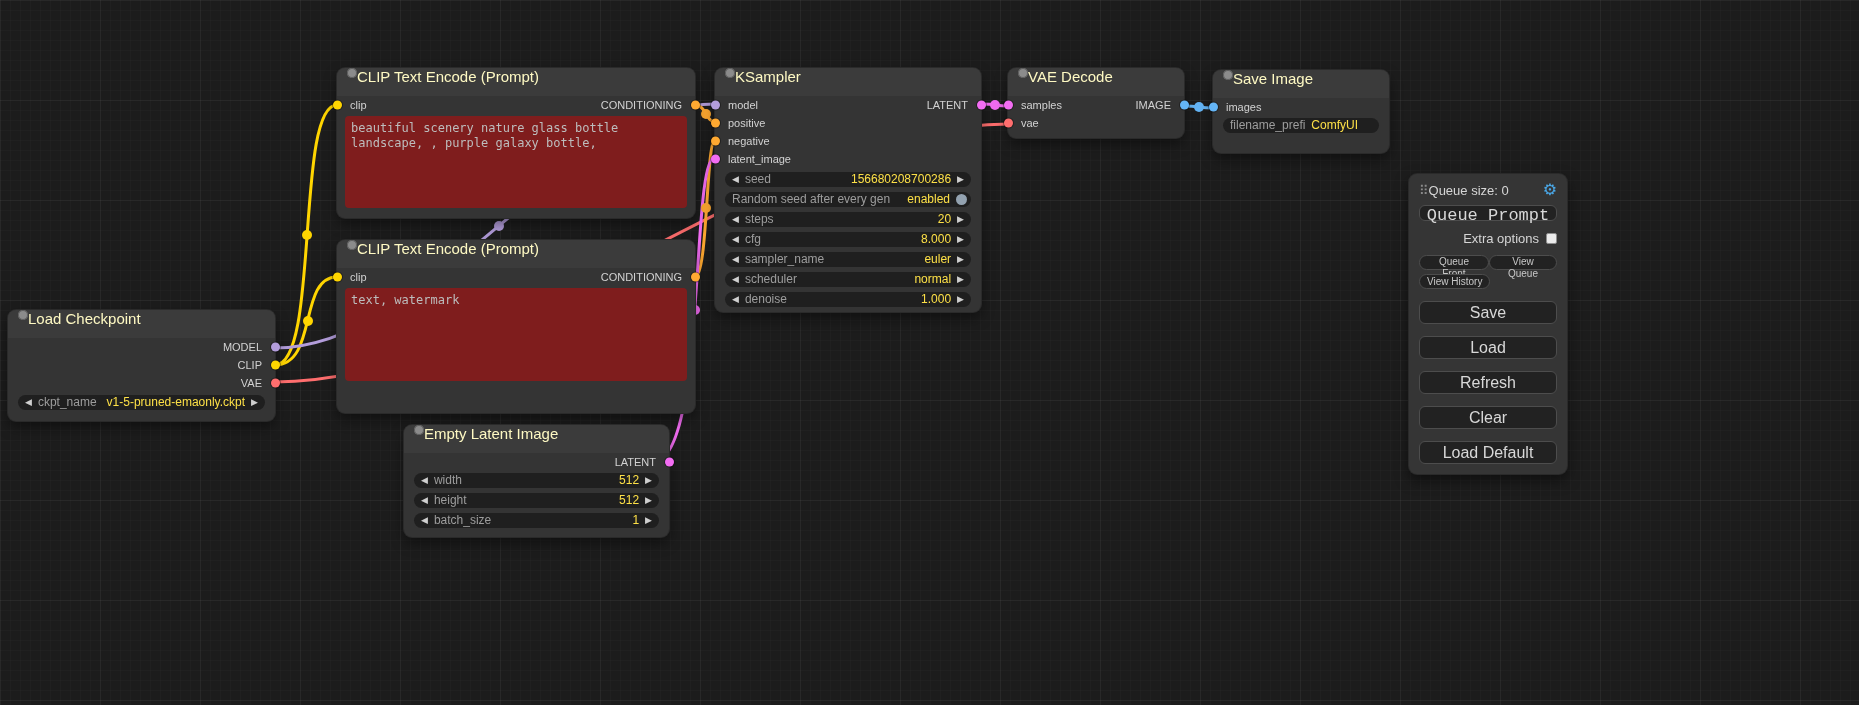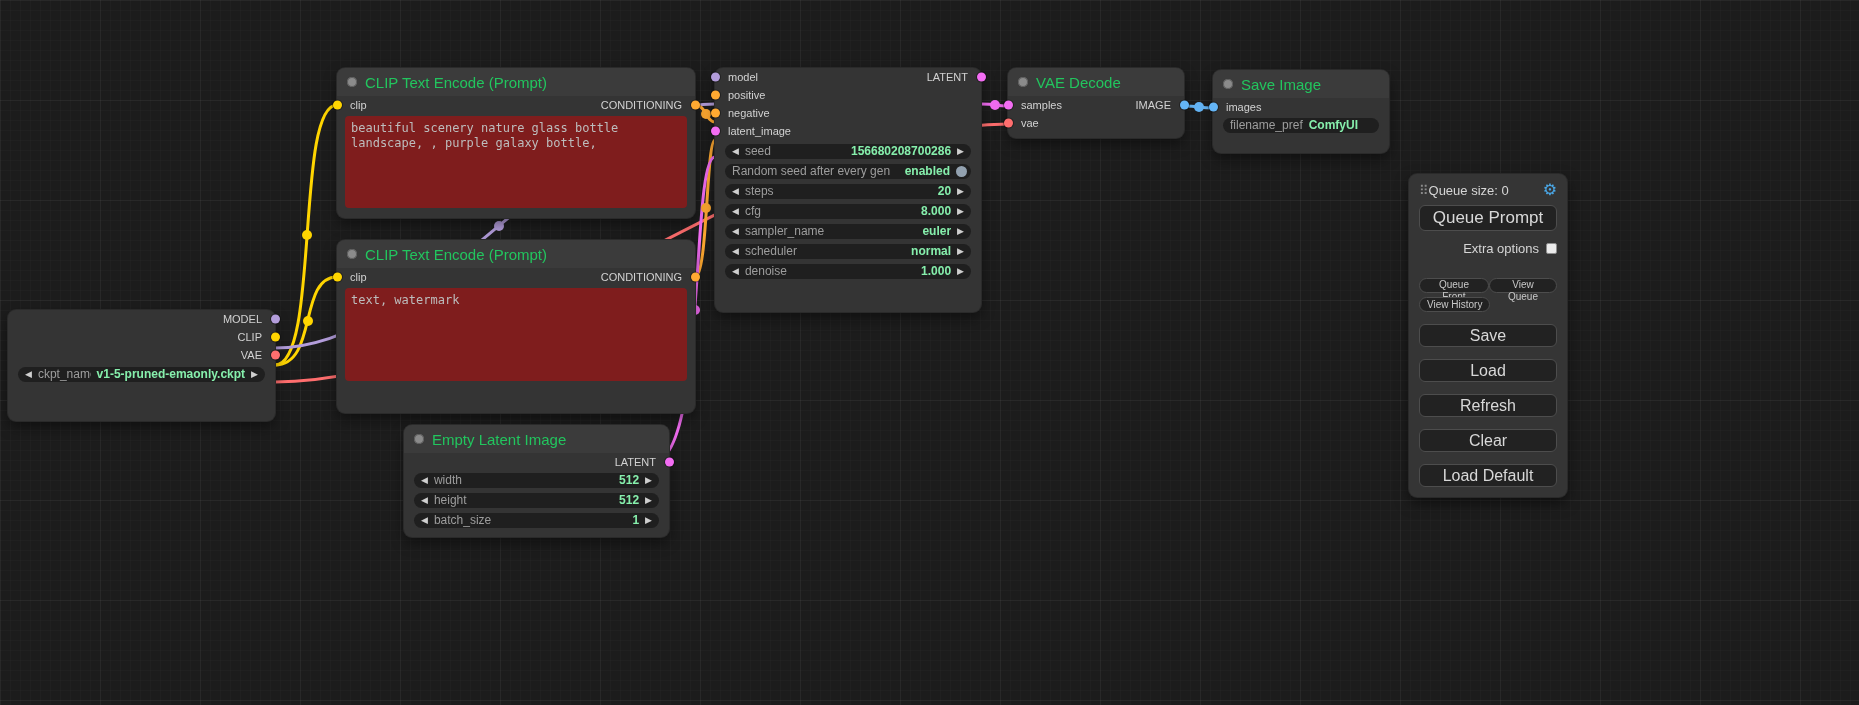--- a/index.html
+++ b/index.html
@@ -18,23 +18,23 @@
   svg.wires { position:absolute; left:0; top:0; z-index:1; pointer-events:none; }
 
   
   .node {
     position:absolute; z-index:2;
     background:#343434; border-radius:8px;
     box-shadow:0 0 0 1px #2a2a2a, 0 6px 14px rgba(0,0,0,.45);
     color:#d2d2d2;
   }
   .node-title {
-    height:28px; display:flex; align-items:center; gap:8px;
+    height:28px; display:flex; 
     padding:0 10px; background:#3b3b3b; border-radius:8px 8px 0 0;
-    font-size:15px; color:#22c55e; white-space:nowrap;
+    font-size:15px; color:#fef9c3; white-space:nowrap;
   }
   .collapse-dot {
     width:10px; height:10px; border-radius:50%;
     background:#8b8b8b; box-shadow:inset 0 0 0 1px #5c5c5c; flex:none;
   }
   .slot-row {
     position:relative; height:18px; display:flex; align-items:center;
     justify-content:space-between; padding:0 13px;
     font-size:11px; color:#d2d2d2; white-space:nowrap;
   }
@@ -54,21 +54,21 @@
   .c-image  { background:#64B5F6; }
 
   .widget {
     height:15px; background:#1f1f1f; border-radius:8px;
     margin:0 10px 5px; padding:0 7px;
     display:flex; align-items:center; gap:6px;
     font-size:12px; line-height:15px; white-space:nowrap;
   }
   .warrow { font-size:9px; color:#cfcfcf; flex:none; }
   .wlabel { color:#9d9d9d; overflow:hidden; }
-  .wvalue { margin-left:auto; color:#86efac;font-weight:bold; }
+  .wvalue { margin-left:auto; color:#fde047; }
   .knob {
     width:11px; height:11px; border-radius:50%;
     background:#93a2b0; flex:none; margin-right:-3px;
   }
   .prompt-text {
     margin:2px 8px 0; padding:5px 6px; background:#7f1d1d; border-radius:4px;
     font-family:"DejaVu Sans Mono", monospace; font-size:12px; line-height:15px;
     color:#bdbdbd; white-space:pre-wrap; word-break:break-word; overflow:hidden;
   }
 
@@ -81,29 +81,29 @@
   }
   .menu-header { display:flex; align-items:center; font-size:13px; height:20px; }
   .drag   { color:#8a8a8a; font-size:13px; cursor:grab; }
   .qsize  { flex:1; color:#d6d6d6; }
   .gear   { color:#4aa8e8; font-size:16px; cursor:pointer; line-height:1; }
   .btn {
     display:block; width:100%; background:#222; color:#d8d8d8;
     border:1px solid #4d4d4d; border-radius:6px; text-align:center;
     font-family:inherit; cursor:pointer;
   }
-  .btn.qp  { height:26px; font-size:17px; margin:5px 0 8px; }
+  .btn.qp  { height:16px; font-size:17px; margin:5px 0 8px;font-family:Liberation Mono, monospace; }
   .btn.big { height:23px; font-size:16px; margin:0 0 12px; }
   .btn.small {
     display:inline-block; width:auto; height:15px; font-size:10px;
     line-height:12px; padding:0 7px; border-radius:9px; color:#c8c8c8;
   }
   .extra-row {
     display:flex; align-items:center; justify-content:flex-end; gap:7px;
-    font-size:13px; height:18px; margin-bottom:21px;
+    font-size:13px; height:18px; margin-bottom:8px;
   }
   .checkbox {
     width:11px; height:11px; background:#ececec;
     border:1px solid #8f8f8f; border-radius:2px; cursor:pointer;
   }
   .small-row { display:flex; justify-content:space-between; margin-bottom:4px; }
   .small-row.center { justify-content:flex-start; margin-bottom:12px; }
 </style>
 </head>
 <body>
@@ -134,20 +134,24 @@
     <circle cx="308" cy="321" r="5" fill="#FFD500"></circle>
     <circle cx="499" cy="226" r="5" fill="#B39DDB"></circle>
     <circle cx="706" cy="114" r="5" fill="#FFA931"></circle>
     <circle cx="706" cy="208" r="5" fill="#FFA931"></circle>
     <circle cx="695" cy="310" r="5" fill="#F36DF3"></circle>
     <circle cx="995" cy="105" r="5" fill="#F36DF3"></circle>
     <circle cx="1199" cy="107" r="5" fill="#64B5F6"></circle>
   </svg>
 
   <div class="node" style="left:8px;top:310px;width:267px;height:111px">
+    <div class="node-title">
+      <span class="collapse-dot"></span>
+      <span>Load Checkpoint</span>
+    </div>
     <div class="slot-row only-out">
       <span>MODEL</span>
       <span class="dot out c-model"></span>
     </div>
     <div class="slot-row only-out">
       <span>CLIP</span>
       <span class="dot out c-clip"></span>
     </div>
     <div class="slot-row only-out">
       <span>VAE</span>
@@ -212,20 +216,24 @@
     </div>
     <div class="widget">
       <span class="warrow">◀</span>
       <span class="wlabel">batch_size</span>
       <span class="wvalue">1</span>
       <span class="warrow">▶</span>
     </div>
   </div>
 
   <div class="node" style="left:715px;top:68px;width:266px;height:244px">
+    <div class="node-title">
+      <span class="collapse-dot"></span>
+      <span>KSampler</span>
+    </div>
     <div class="slot-row">
       <span class="dot in c-model"></span>
       <span>model</span>
       <span>LATENT</span>
       <span class="dot out c-latent"></span>
     </div>
     <div class="slot-row">
       <span class="dot in c-cond"></span>
       <span>positive</span>
     </div>

